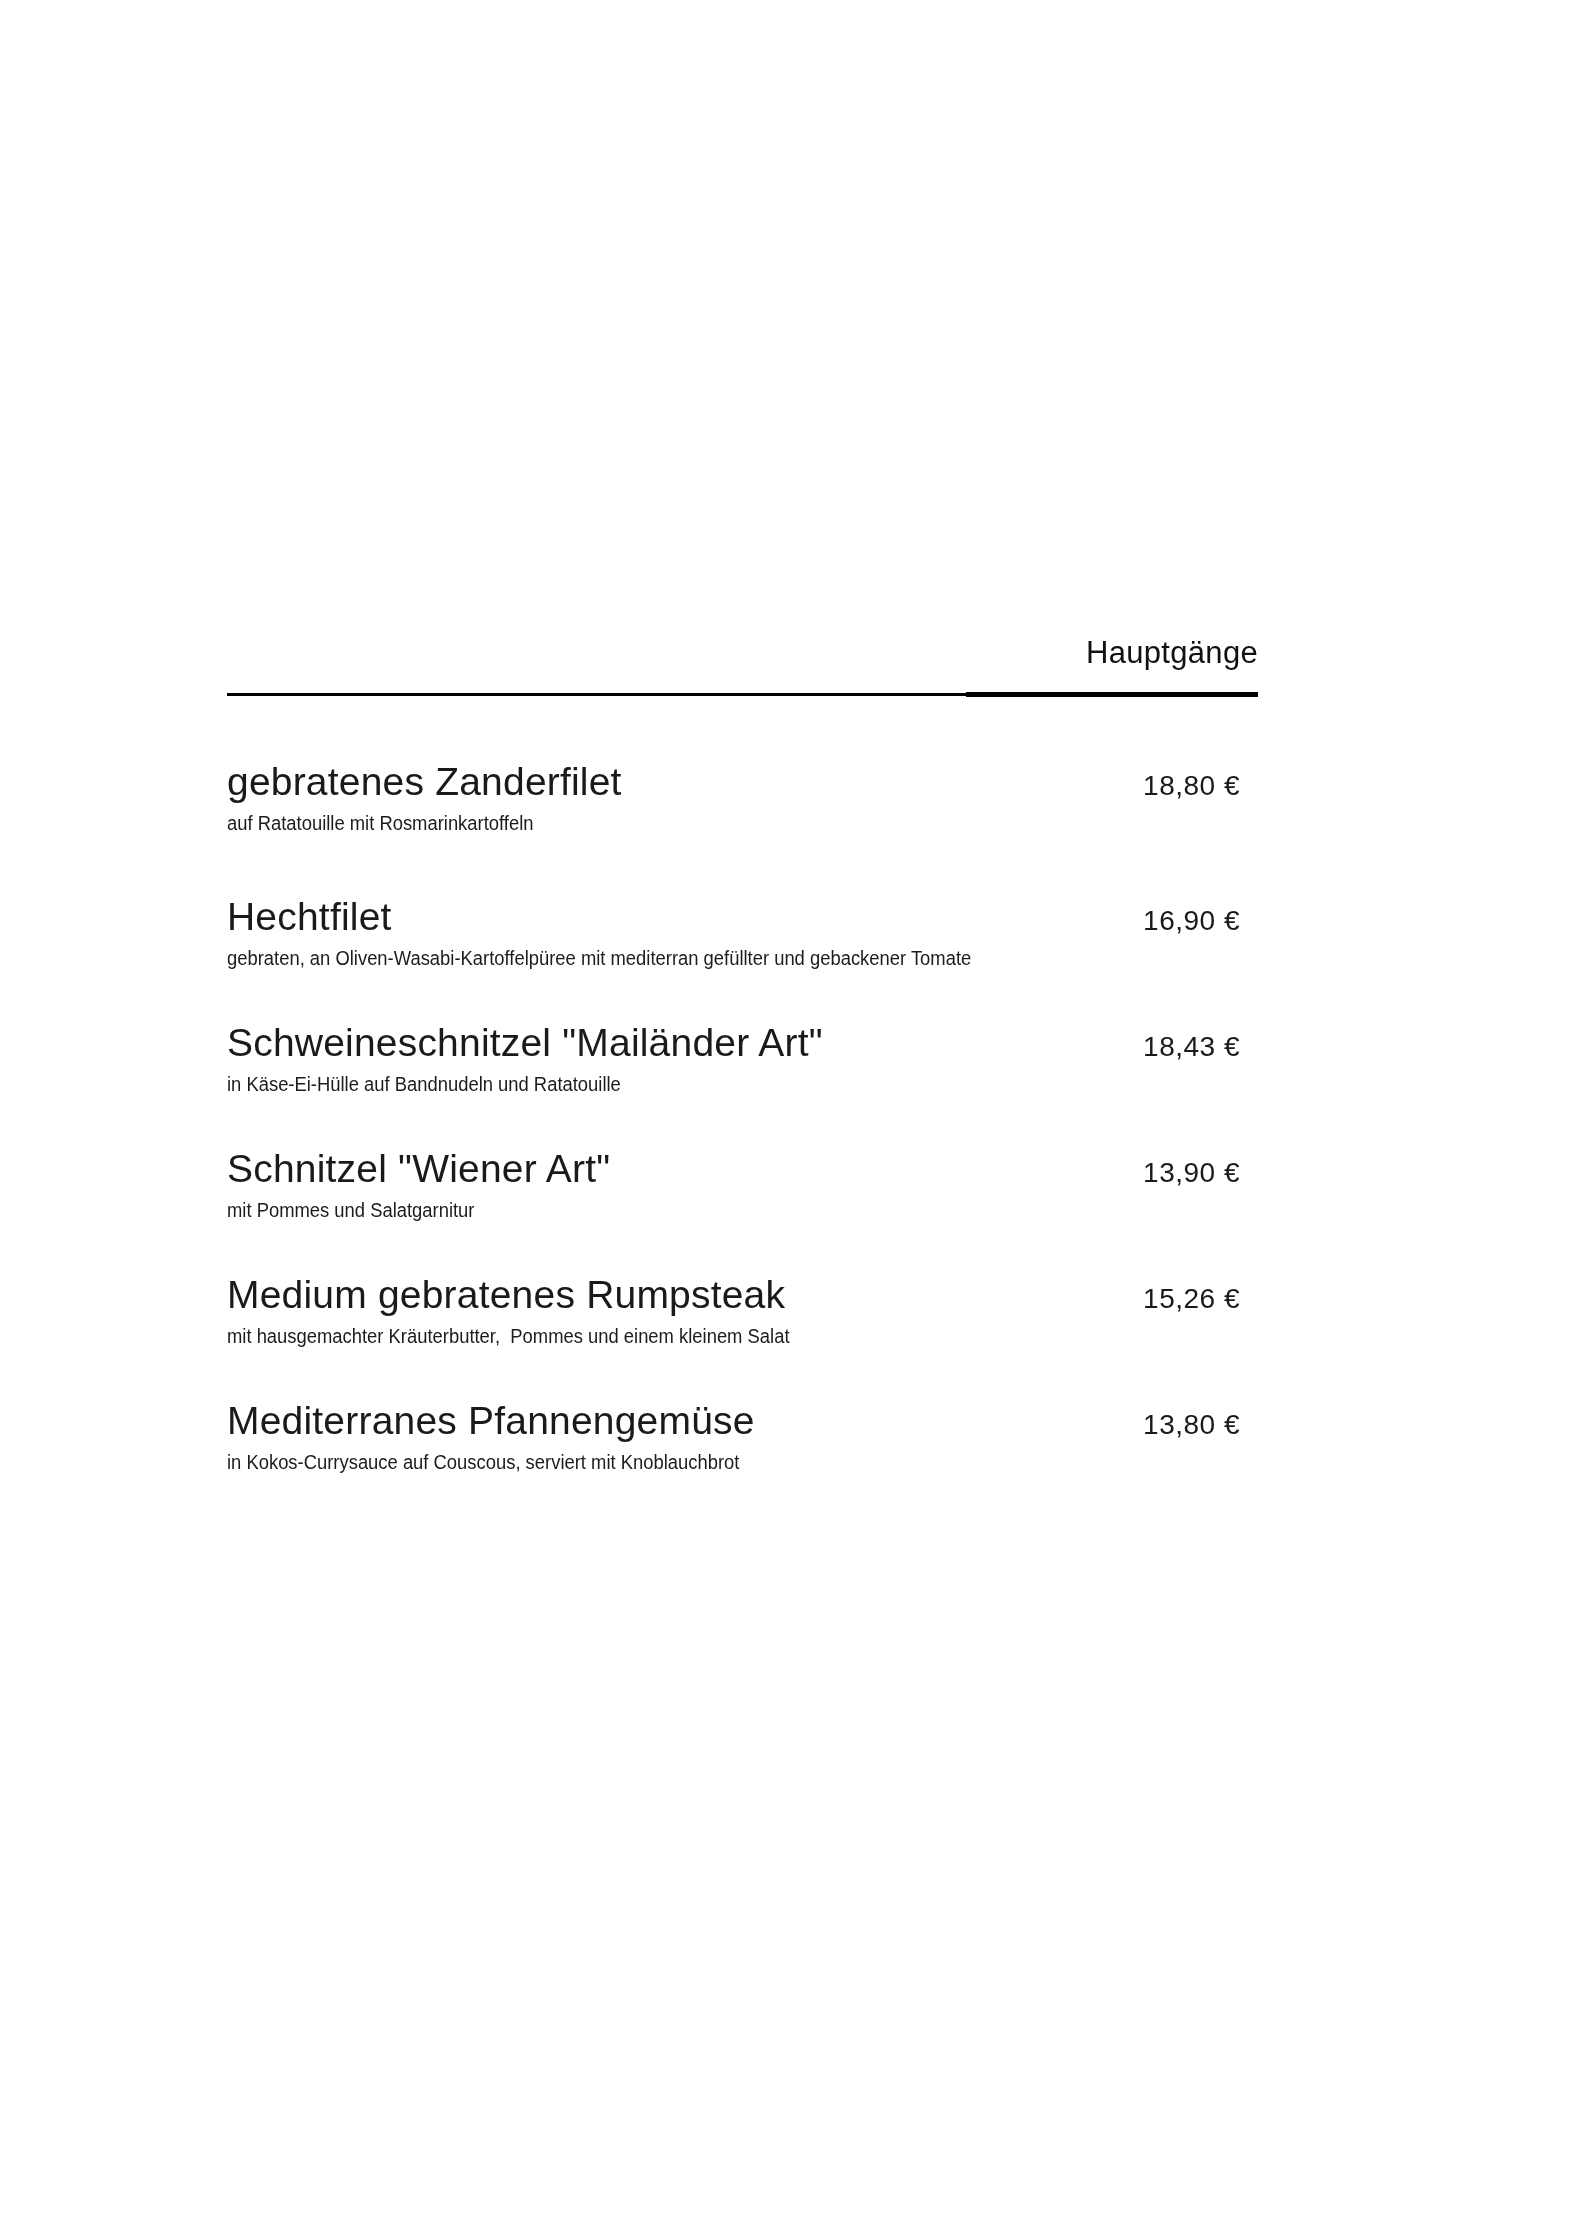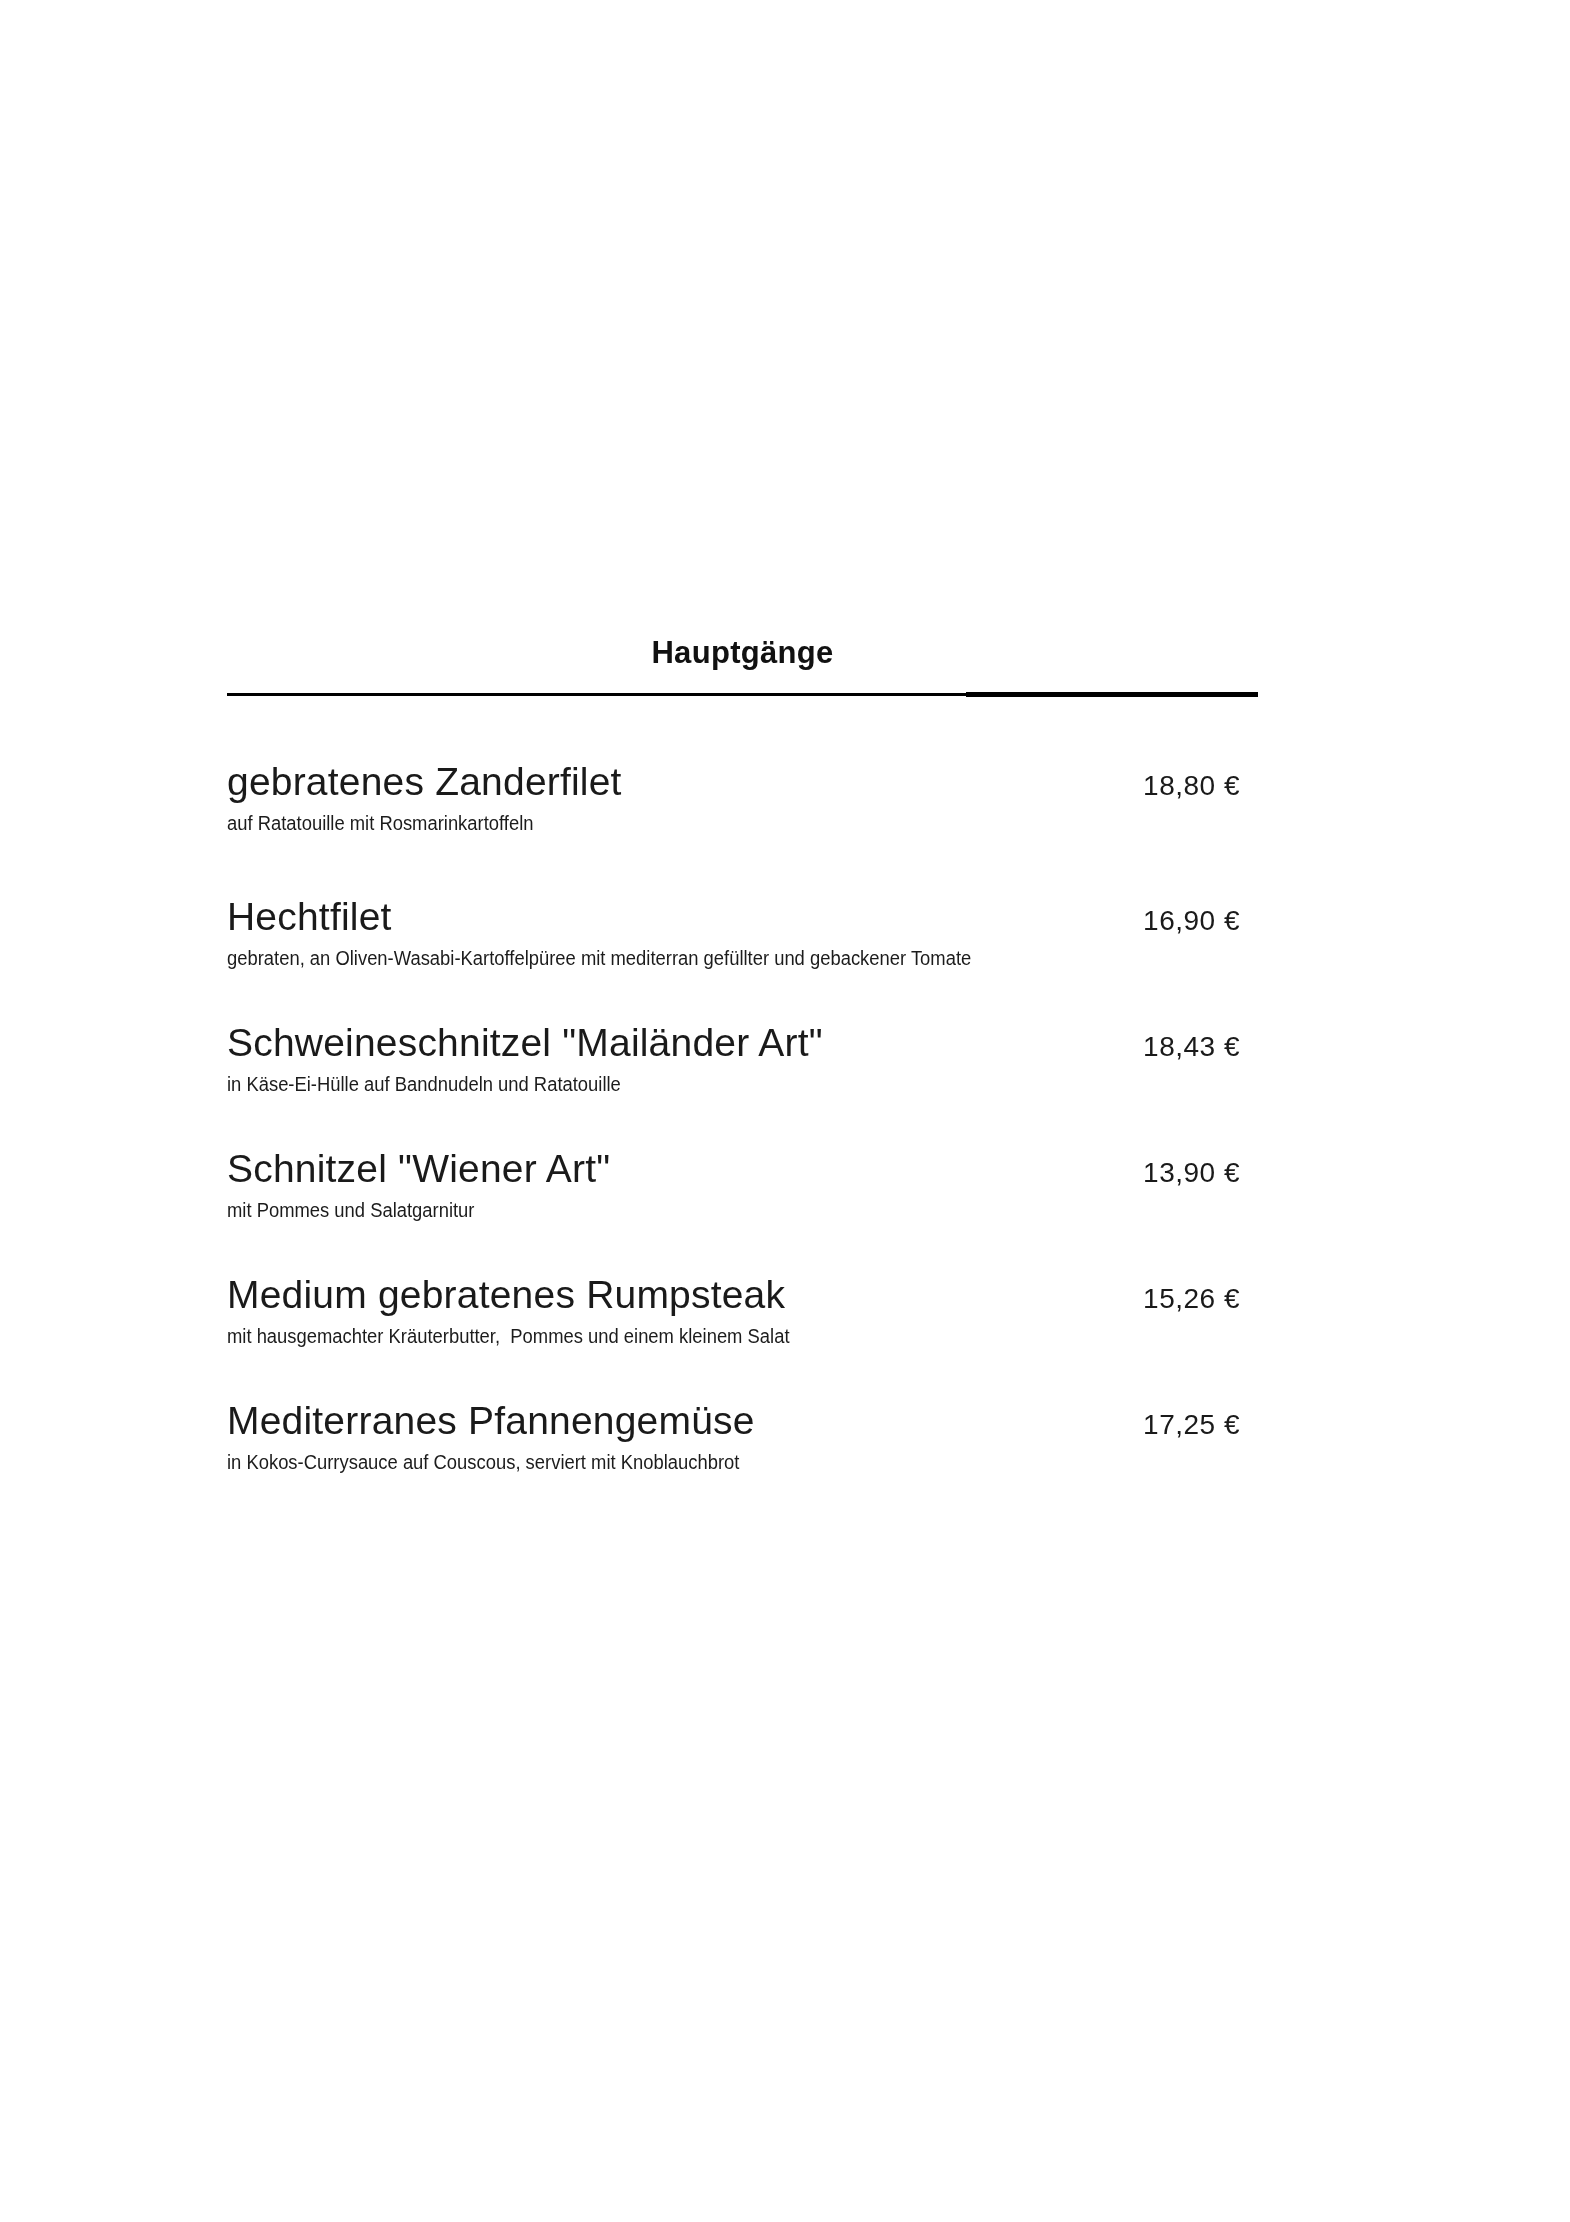--- a/index.html
+++ b/index.html
@@ -19,23 +19,23 @@
   }
   .menu {
     position: absolute;
     left: 227px;
     top: 634px;
     width: 1031px;
   }
   .menu-title {
     margin: 0;
     font-size: 31px;
-    font-weight: 700;
+    font-weight: 400;
     line-height: 38px;
-    text-align: center;
+    text-align: right;
     letter-spacing: 0.3px;
     color: #111111;
   }
   .rule {
     position: relative;
     height: 5px;
     margin-top: 20px;
   }
   .rule-thin {
     position: absolute;
@@ -145,20 +145,20 @@
         <div class="item-row">
           <span class="item-name">Medium gebratenes Rumpsteak</span>
           <span class="item-price">15,26 €</span>
         </div>
         <div class="item-desc">mit hausgemachter Kräuterbutter,  Pommes und einem kleinem Salat</div>
       </div>
 
       <div class="item">
         <div class="item-row">
           <span class="item-name">Mediterranes Pfannengemüse</span>
-          <span class="item-price">17,25 €</span>
+          <span class="item-price">13,80 €</span>
         </div>
         <div class="item-desc">in Kokos-Currysauce auf Couscous, serviert mit Knoblauchbrot</div>
       </div>
 
     </div>
   </div>
 </div>
 
 </body></html>

